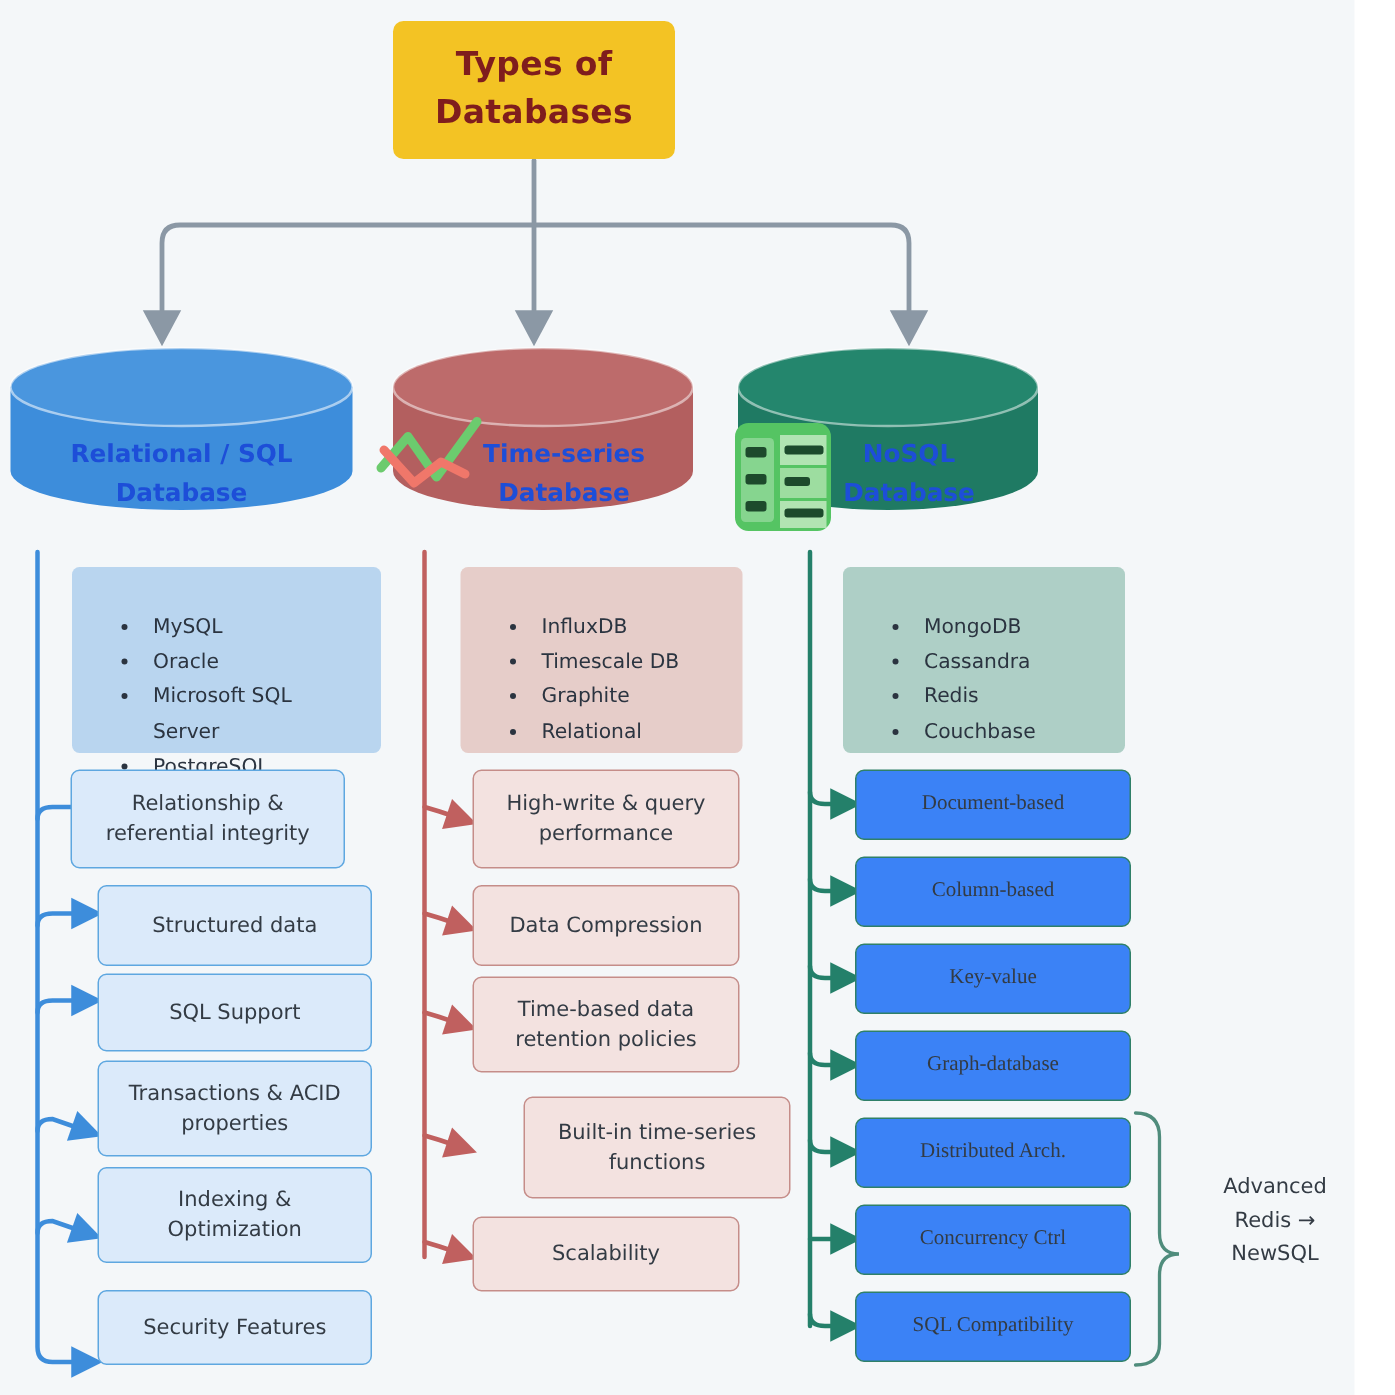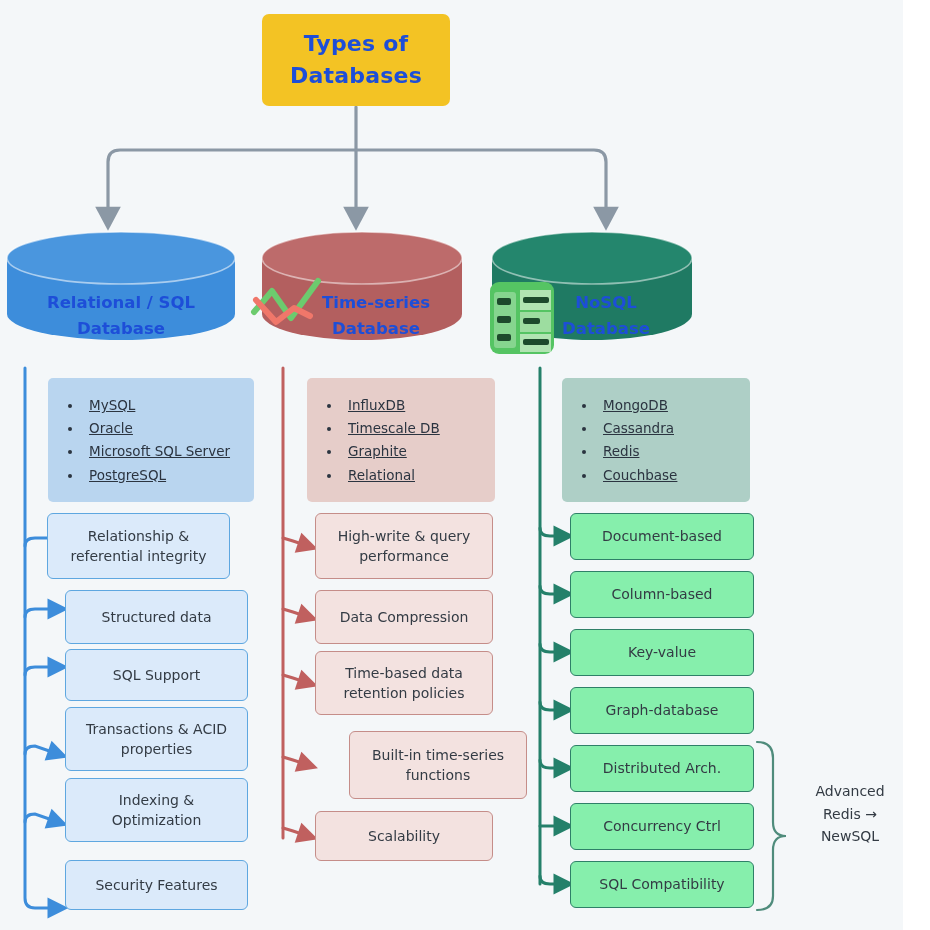--- a/index.html
+++ b/index.html
@@ -25,21 +25,21 @@
   .svg-layer{position:absolute;left:0;top:0;width:930px;height:930px;}
 
   
   .root-box{
     position:absolute;
     left:262px;top:14px;width:188px;height:92px;
     background:#f3c324;
     border-radius:7px;
     display:flex;align-items:center;justify-content:center;
     flex-direction:column;
-    color:#1d4ed8;
+    color:#7f1d1d;
     font-size:22px;
     font-weight:600;
     line-height:1.45;
     text-align:center;
     letter-spacing:.2px;
   }
 
   
   .cyl{
     position:absolute;
@@ -63,42 +63,42 @@
   
   .list-panel{
     position:absolute;
     border-radius:5px;
     padding:16px 14px 16px 18px;
     box-sizing:border-box;
     font-size:13.5px;
     color:#2b3440;
     line-height:1.72;
   }
-  .list-panel ul{margin:0;padding:0 0 0 17px;list-style:disc;text-decoration:underline;}
+  .list-panel ul{margin:13px;padding:0 0 0 17px;list-style:disc;}
   .list-panel li{padding-left:6px;}
   .panel-a{left:48px;top:378px;width:206px;height:124px;background:#b9d5ef;}
   .panel-b{left:307px;top:378px;width:188px;height:124px;background:#e6cdc9;}
   .panel-c{left:562px;top:378px;width:188px;height:124px;background:#aecfc6;}
 
   
   .fbox{
     position:absolute;
     box-sizing:border-box;
     border-radius:6px;
     border:1.6px solid;
     display:flex;align-items:center;justify-content:center;
     text-align:center;
     font-size:14px;
     line-height:1.45;
     color:#333b44;
     padding:4px 8px;
   }
   .col-a .fbox{background:#dbeafa;border-color:#5ea7e0;}
   .col-b .fbox{background:#f3e2e0;border-color:#c58d89;}
-  .col-c .fbox{background:#86efac;border-color:#2f8068;}
+  .col-c .fbox{background:#3b82f6;border-color:#2f8068;font-family:Liberation Serif, serif;}
 
   
   .bracket-note{
     position:absolute;
     left:790px;top:780px;width:120px;
     text-align:center;
     font-size:14px;
     line-height:1.62;
     color:#333b44;
   }

